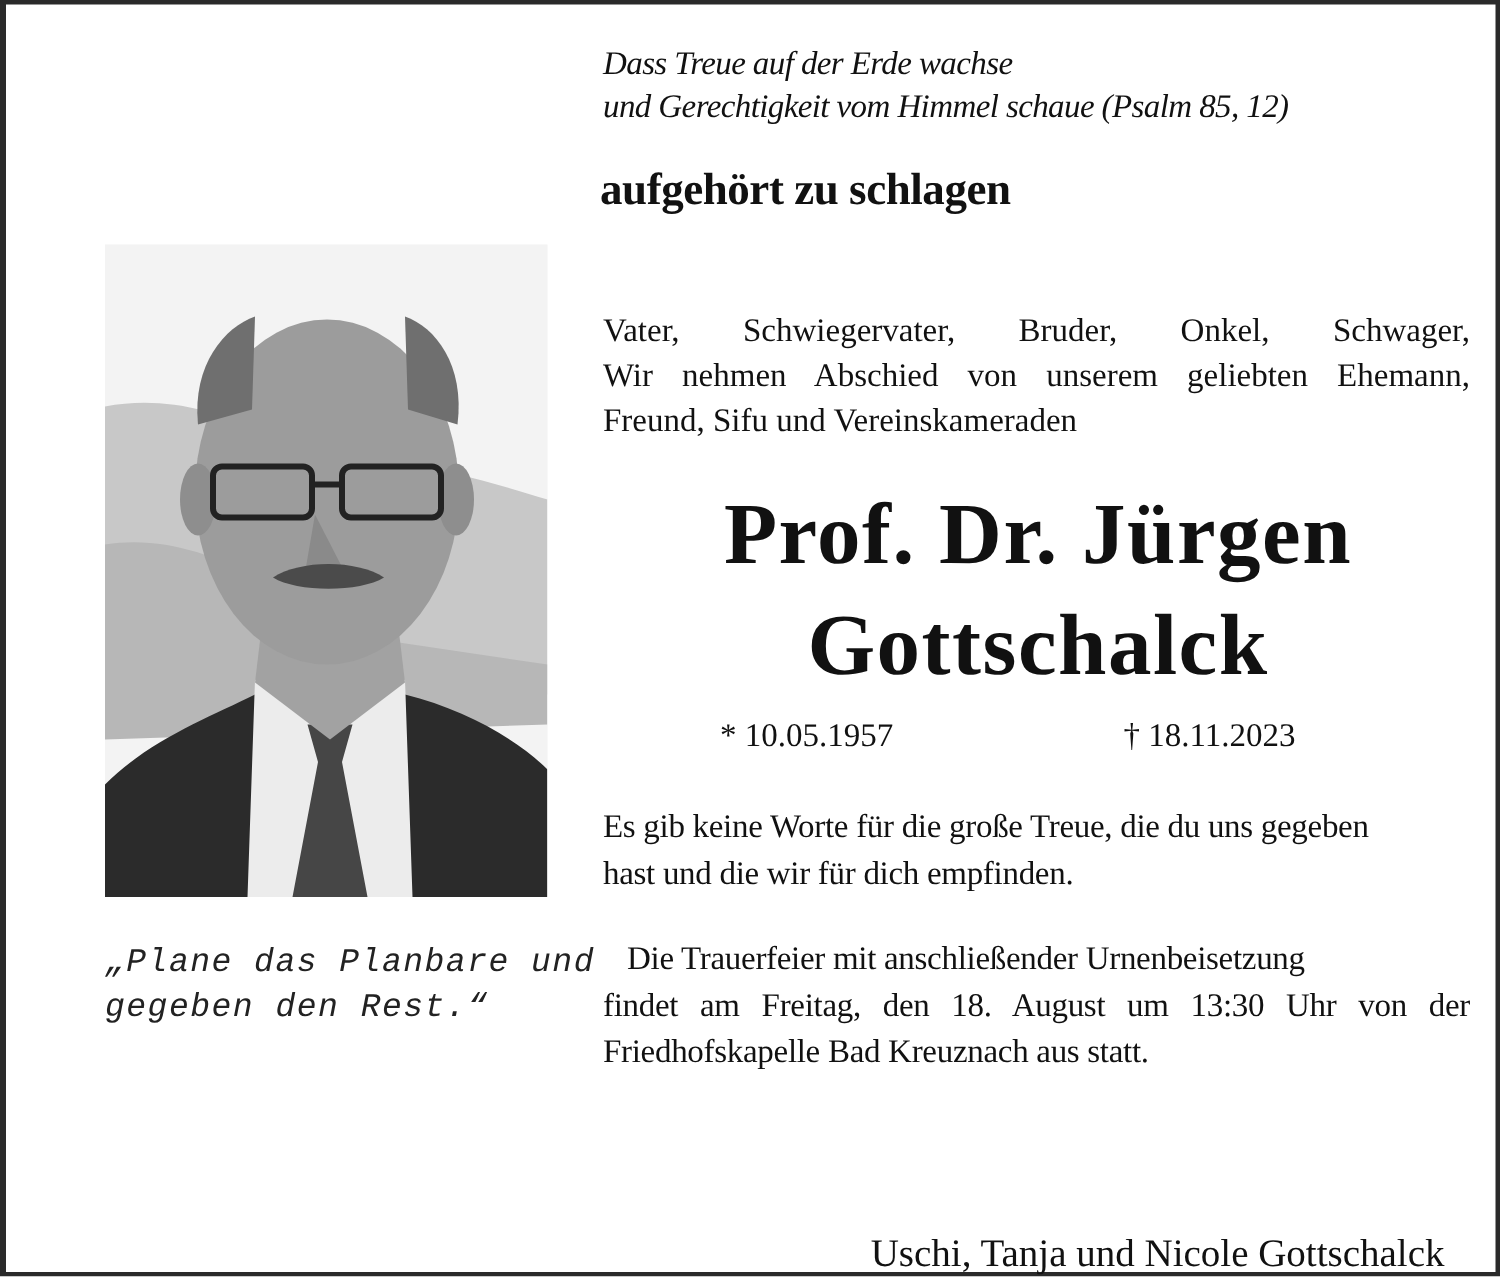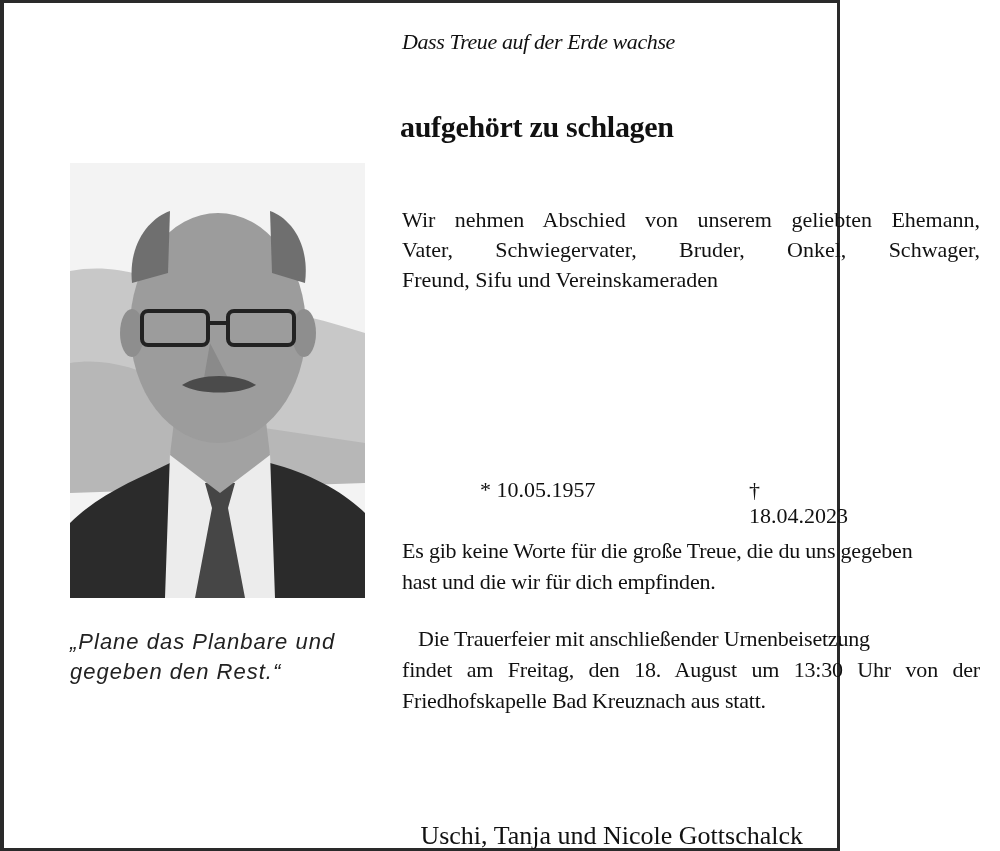--- a/index.html
+++ b/index.html
@@ -1,18 +1,18 @@
 <!DOCTYPE html>
 <html><head>
   <meta charset="utf-8">
   <style>
     html, body { margin: 0; padding: 0; background: #ffffff; }
     body { width: 1000px; height: 851px; position: relative; overflow: hidden; }
     .frame {
-      position: absolute; left: 0; top: 0; width: 840px; height: 851px;
+      position: absolute; left: 0; top: 0; width: 1000px; height: 851px;
       box-sizing: border-box; border: 3px solid #2a2a2a; border-left-width: 4px;
       background: #fff;
     }
     .serif { font-family: "Liberation Serif", "DejaVu Serif", serif; color: #111; }
     .abs { position: absolute; }
 
     .psalm { left: 398px; top: 24px; font-size: 22px; font-style: italic; line-height: 29px; letter-spacing: -0.4px; font-stretch: condensed; }
     .headline { left: 396px; top: 104px; font-size: 30px; font-weight: bold; line-height: 40px; letter-spacing: -0.3px; }
     .intro { left: 398px; top: 202px; width: 578px; font-size: 22px; line-height: 30px; text-align: justify; text-align-last: left; }
     .intro .justify-line { display: block; text-align: justify; text-align-last: justify; }
@@ -21,41 +21,42 @@
 
     .born { left: 476px; top: 474px; font-size: 22px; }
     .died { left: 745px; top: 474px; font-size: 22px; }
 
     .text1 { left: 398px; top: 532px; width: 578px; font-size: 22px; line-height: 31px; letter-spacing: -0.2px; }
     .text2 { left: 398px; top: 620px; width: 578px; font-size: 22px; line-height: 31px; letter-spacing: -0.2px; }
     .text2 .justify-line { display: block; text-align: justify; text-align-last: justify; }
 
     .signoff { right: 34px; top: 770px; font-size: 26px; line-height: 30px; text-align: left; margin-top: 48px; }
 
-    .quote { left: 66px; top: 624px; font-size: 22px; font-style: italic; line-height: 30px; letter-spacing: 1px; color: #222; font-family: Liberation Sans, sans-serif; }
+    .quote { left: 66px; top: 624px; font-size: 22px; font-style: italic; line-height: 30px; letter-spacing: 1px; color: #222; font-family: Liberation Mono, monospace; }
 
     .photo { left: 66px; top: 160px; width: 295px; height: 435px; overflow: hidden; background: #f4f4f4; }
     .photo svg { display: block; }
   </style>
 </head>
 <body>
 
 <div class="frame">
 
   <div class="abs serif psalm">
     <div>Dass Treue auf der Erde wachse</div>
+    <div>und Gerechtigkeit vom Himmel schaue (Psalm 85, 12)</div>
   </div>
 
   <div class="abs serif headline">
     <div>aufgehört zu schlagen</div>
   </div>
 
   <div class="abs serif intro">
+    <span class="justify-line">Vater, Schwiegervater, Bruder, Onkel, Schwager,</span>
     <span class="justify-line">Wir nehmen Abschied von unserem geliebten Ehemann,</span>
-    <span class="justify-line">Vater, Schwiegervater, Bruder, Onkel, Schwager,</span>
     <span>Freund, Sifu und Vereinskameraden</span>
   </div>
 
   <div class="abs photo">
     <svg width="295" height="435" viewBox="0 0 295 435">
       <rect width="295" height="435" fill="#f3f3f3"></rect>
 
       <path d="M0 108 C40 100 80 112 110 128 L180 150 C220 145 260 160 295 170 L295 300 L0 300 Z" fill="#c8c8c8"></path>
       <path d="M0 200 C60 190 120 230 160 260 L295 280 L295 320 L0 330 Z" fill="#b7b7b7"></path>
 
@@ -82,23 +83,27 @@
       <path d="M140 180 L134 215 L158 215 Z" fill="#8a8a8a"></path>
       <path d="M112 222 C130 210 168 210 186 222 C170 232 128 232 112 222 Z" fill="#4b4b4b"></path>
     </svg>
   </div>
 
   <div class="abs quote">
     <div>„Plane das Planbare und</div>
     <div>gegeben den Rest.“</div>
   </div>
 
+  <div class="abs serif name">
+    <div>Prof. Dr. Jürgen</div>
+    <div>Gottschalck</div>
+  </div>
 
   <div class="abs serif born">* 10.05.1957</div>
-  <div class="abs serif died">† 18.04.2023</div>
+  <div class="abs serif died">† 18.11.2023</div>
 
   <div class="abs serif text1">
     <div>Es gib keine Worte für die große Treue, die du uns gegeben</div>
     <div>hast und die wir für dich empfinden.</div>
   </div>
 
   <div class="abs serif text2">
     <span class="justify-line" style="text-align:left;text-align-last:left;margin-left:16px;">Die Trauerfeier mit anschließender Urnenbeisetzung</span>
     <span class="justify-line">findet am Freitag, den 18. August um 13:30 Uhr von der</span>
     <span>Friedhofskapelle Bad Kreuznach aus statt.</span>

